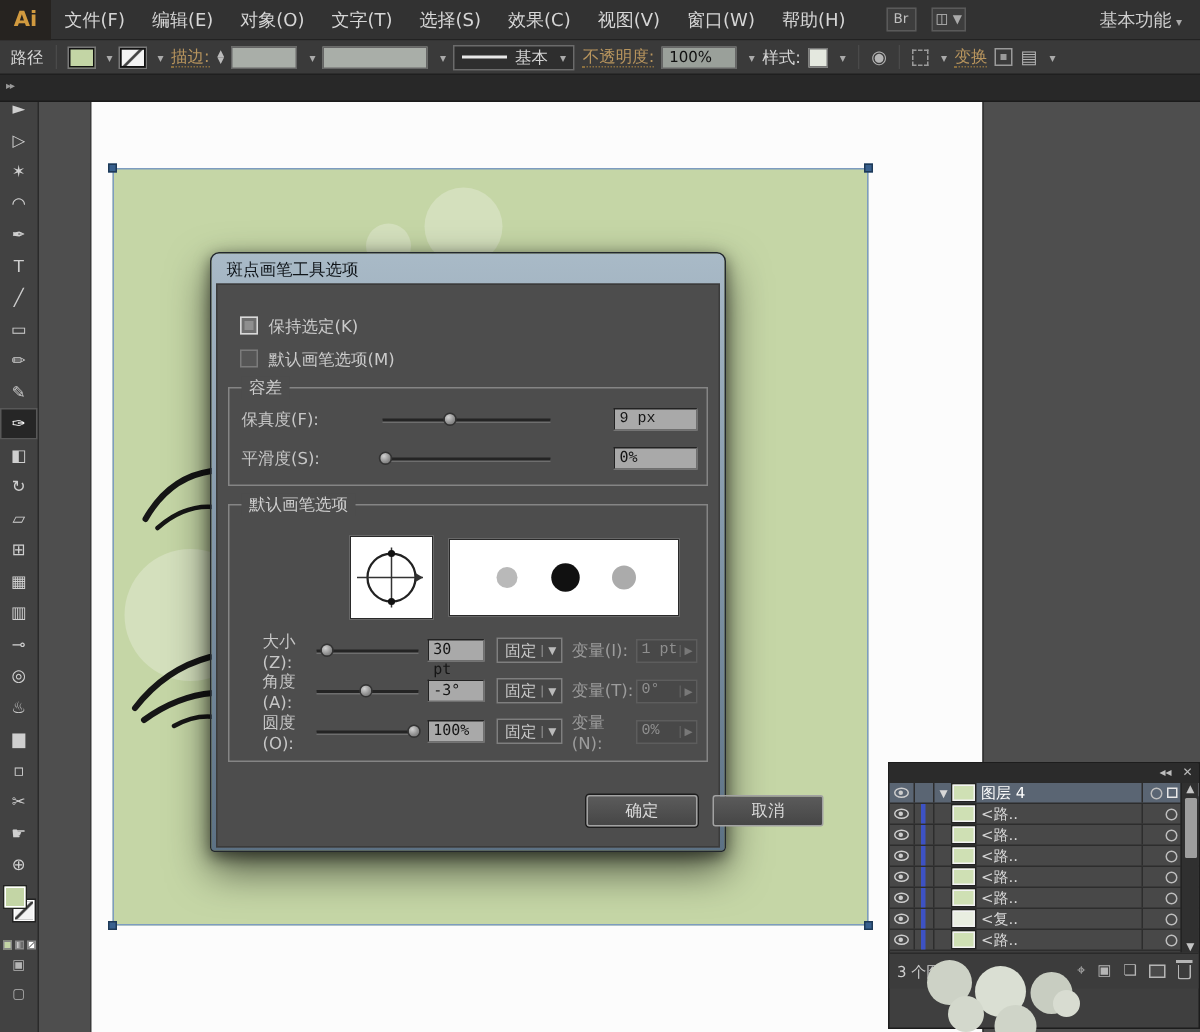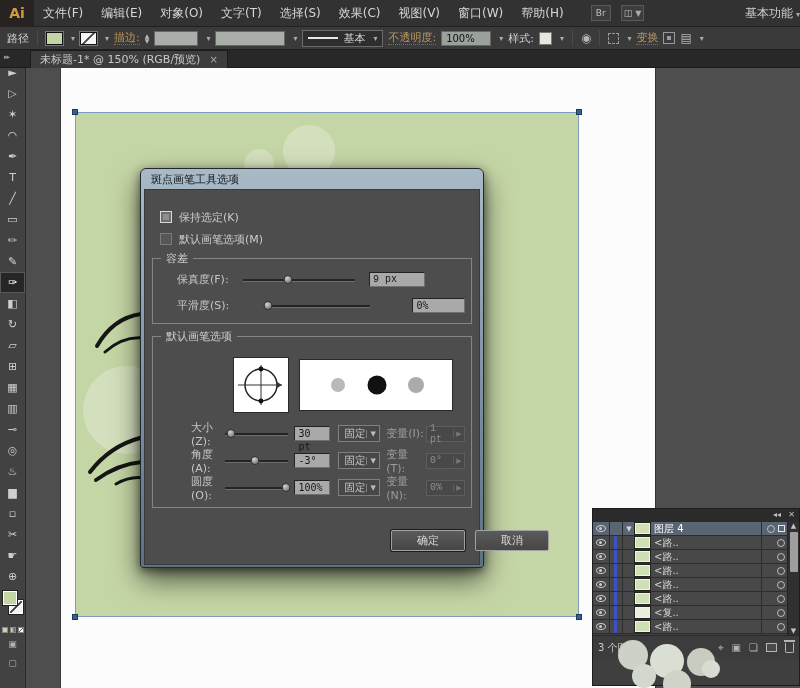--- a/index.html
+++ b/index.html
@@ -9,21 +9,21 @@
 
   
   .menubar { position:absolute; left:0; top:0; width:800px; height:27px; background:#323232;
              border-bottom:1px solid #222; display:flex; align-items:center; z-index:20; }
   .ai-logo { width:34px; height:27px; line-height:27px; text-align:center; background:#262320;
              color:#d19a3f; font-weight:bold; font-size:14px; }
   .menu-item { padding:0 9px; font-size:12px; color:#d6d6d6; height:27px; line-height:27px; cursor:default; }
   .mb-icons { display:flex; gap:10px; margin-left:18px; align-items:center; }
   .mb-icon { min-width:20px; height:16px; line-height:14px; text-align:center; font-size:9px;
              color:#c0c0c0; background:#3d3d3d; border:1px solid #5a5a5a; padding:0 2px; }
-  .mb-right { margin-left:auto; font-size:12px; color:#cfcfcf; }
+  .mb-right { margin-left:auto; padding-right:12px; font-size:12px; color:#cfcfcf; }
   .caret { font-size:8px; color:#aaa; margin-left:3px; }
 
   
   .controlbar { position:absolute; left:0; top:27px; width:800px; height:23px; background:#3a3a3a;
                 border-bottom:1px solid #1f1f1f; display:flex; align-items:center; padding:0 7px;
                 font-size:11px; gap:5px; z-index:20; white-space:nowrap; }
   .vsep { width:1px; height:16px; background:#2a2a2a; border-right:1px solid #4a4a4a; margin:0 3px; }
   .gold { color:#b8955e; border-bottom:1px dotted #8a6f3f; line-height:13px; }
   .cswatch { width:17px; height:13px; border:1px solid #111; box-shadow:0 0 0 1px #787878; }
   .nostroke { background:linear-gradient(135deg,#f4f4f4 43%,#444 47%,#444 53%,#f4f4f4 57%); }
@@ -87,21 +87,21 @@
   .dialog-title { position:absolute; top:3px; left:10px; font-size:11px; color:#10151a; }
   .dialog-body { position:relative; width:100%; height:376px; background:#4d4d4d; border:1px solid #3b3b3b; }
   .cbrow { position:absolute; left:15px; display:flex; align-items:center; gap:7px; height:14px; }
   .cbox { width:12px; height:12px; }
   .cbox.hot { background:#8f8f8f; border:1px solid #d9d9d9; box-shadow:inset 0 0 0 2px #6e6e6e; }
   .cbox.dim { background:#565656; border:1px solid #7b7b7b; }
   .cblabel { font-size:11px; color:#cbcbcb; }
   .fset { position:absolute; left:7px; right:7px; border:1px solid #858585; }
   .legend { position:absolute; top:-8px; left:8px; background:#4d4d4d; padding:0 5px;
             font-size:11px; color:#cdcdcd; }
-  .frow { position:absolute; left:24px; right:6px; display:flex; align-items:center; height:17px; }
+  .frow { position:absolute; left:8px; right:6px; display:flex; align-items:center; height:17px;justify-content:space-between; }
   .flabel { font-size:11px; color:#c6c6c6; }
   .sld { position:relative; height:15px; }
   .sld::before { content:''; position:absolute; left:0; right:0; top:7px; height:2px; background:#242424;
                  box-shadow:0 1px 0 #6e6e6e; }
   .sthumb { position:absolute; top:3px; width:9px; height:9px; border-radius:50%;
             background:radial-gradient(circle at 35% 30%, #d2d2d2, #8d8d8d 60%, #6d6d6d);
             border:1px solid #333; transform:translateX(-50%); }
   .vbox { height:15px; background:#a9a9a9; border:1px solid #222; border-right-color:#6f6f6f;
           border-bottom-color:#6f6f6f; color:#161616; font-size:10px;
           font-family:"DejaVu Sans Mono", monospace; line-height:13px; padding:0 3px; }
@@ -227,24 +227,20 @@
     <span class="dashbox"></span>
     <span class="caret">▾</span>
     <span class="gold">变换</span>
     <span class="cornerbox"></span>
     <span class="cb-icon">▤</span>
     <span class="caret">▾</span>
   </div>
 
   <div class="tabbar">
     <span class="tb-collapse">▸▸</span>
-    <div class="doctab">
-      <span>未标题-1* @ 150% (RGB/预览)</span>
-      <span class="x">×</span>
-    </div>
   </div>
 
   <div class="toolbar">
     <div class="tb-head">▸▸</div>
     <div class="tool">►</div>
     <div class="tool">▷</div>
     <div class="tool">✶</div>
     <div class="tool">◠</div>
     <div class="tool">✒</div>
     <div class="tool">T</div>

